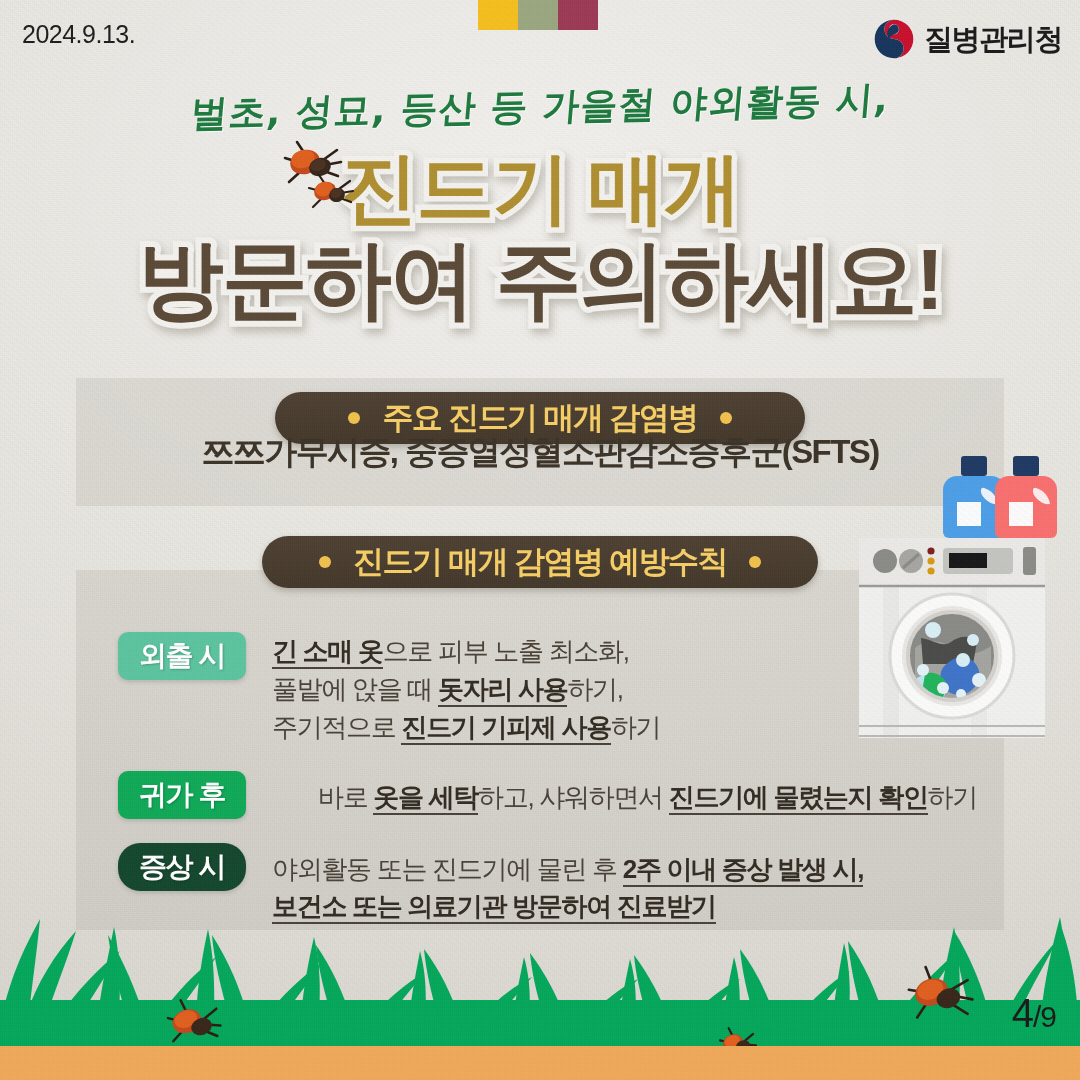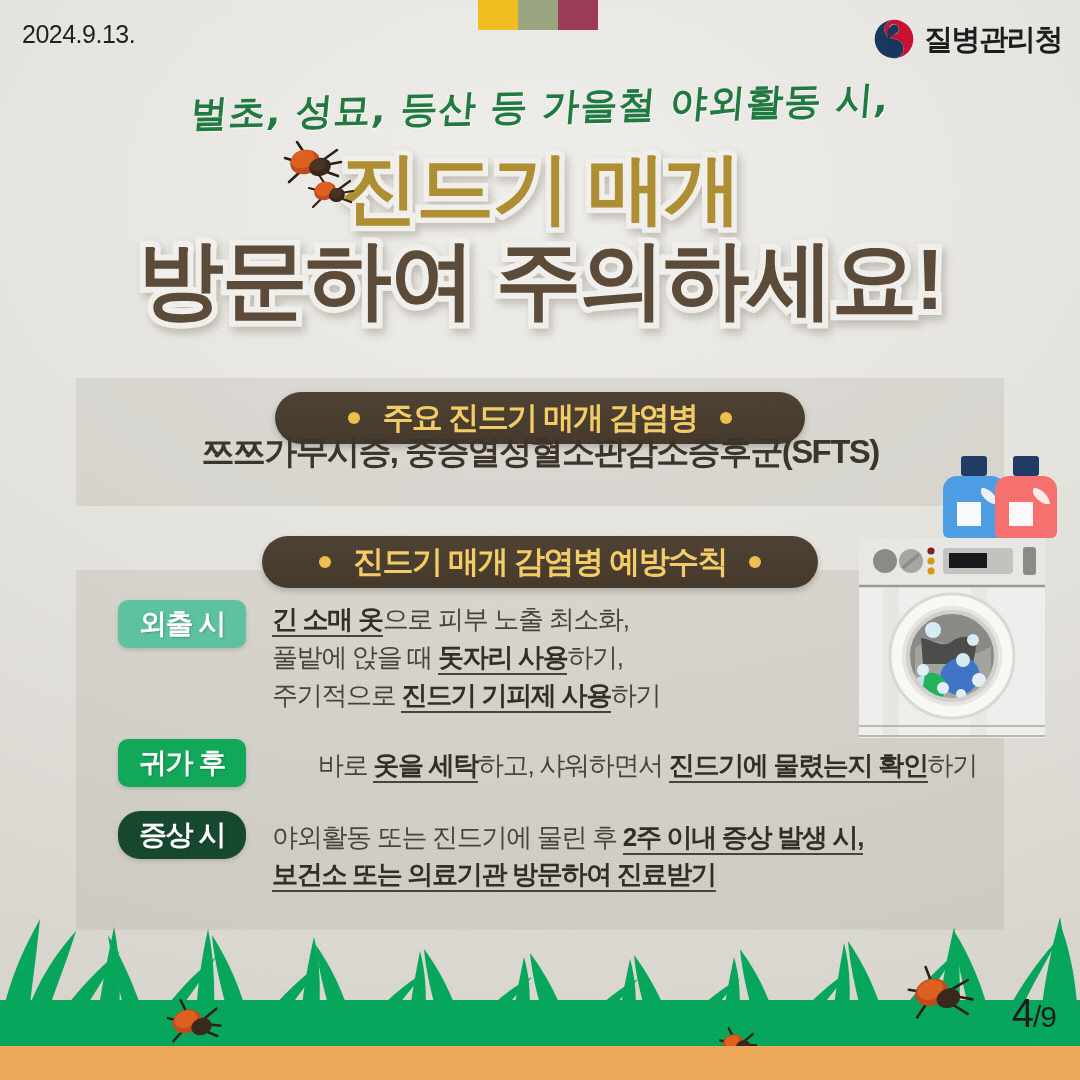--- a/index.html
+++ b/index.html
@@ -161,21 +161,21 @@
     font-size: 33px;
     font-weight: bold;
     color: #3c3328;
     letter-spacing: -1.6px;
     z-index: 20;
   }
 
   
   #rows {
     position: absolute;
-    left: 118px; top: 600px;
+    left: 118px; top: 632px;
     width: 880px;
     z-index: 20;
   }
   .row { display: flex; align-items: flex-start; margin-bottom: 24px; }
   .row .badge {
     flex: none;
     width: 128px;
     height: 48px;
     border-radius: 10px;
     display: flex;

